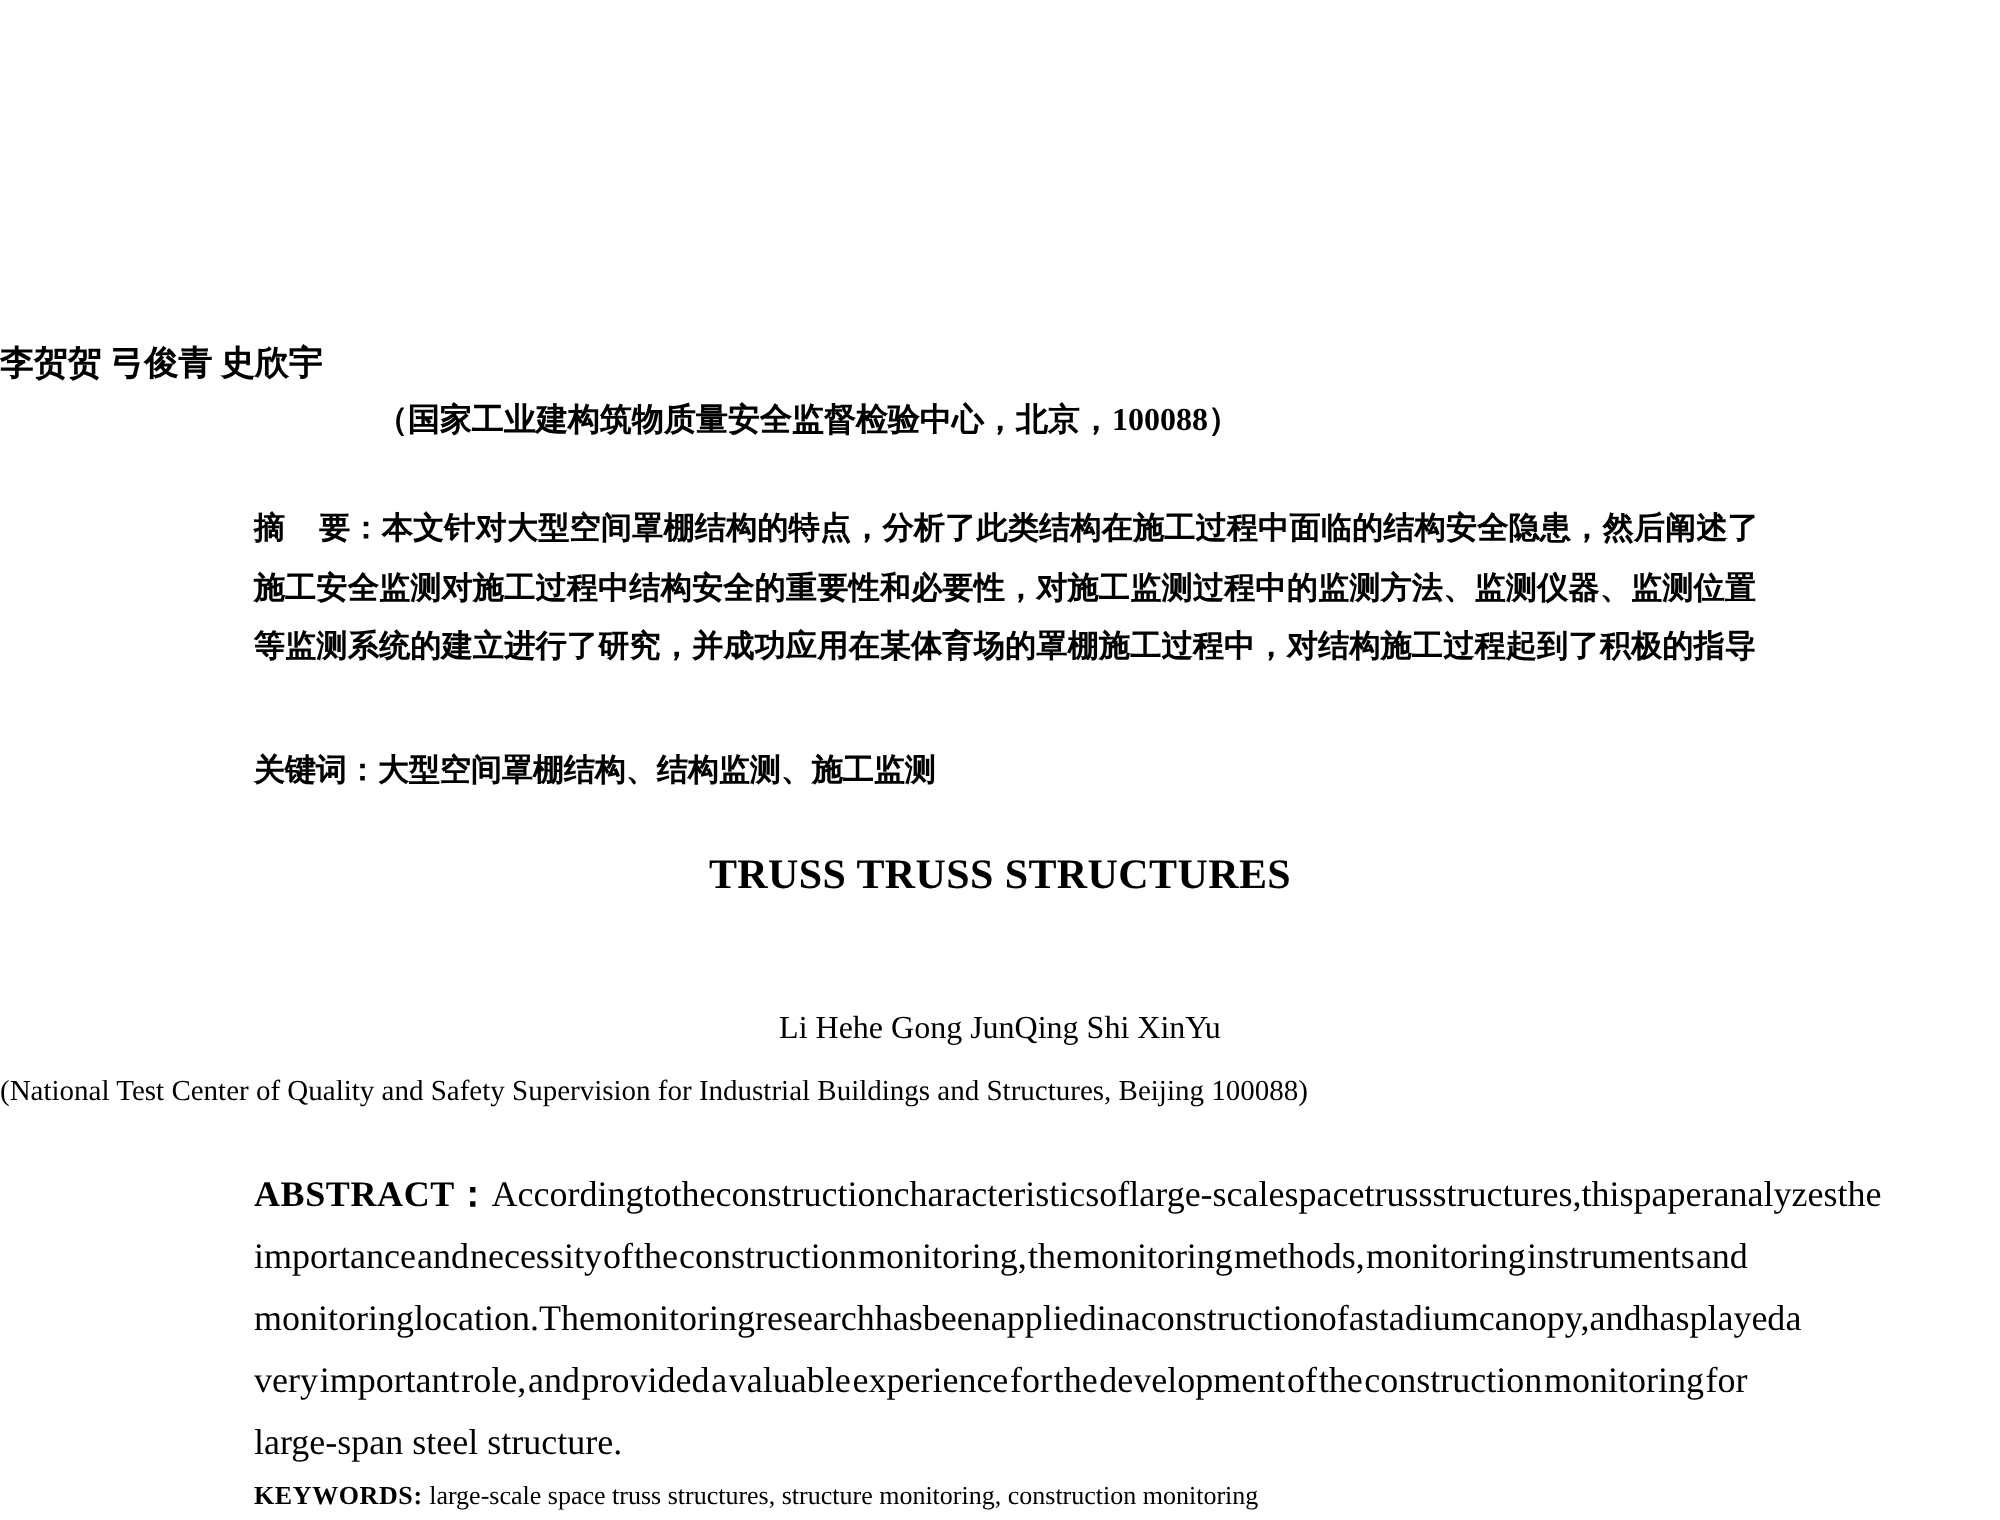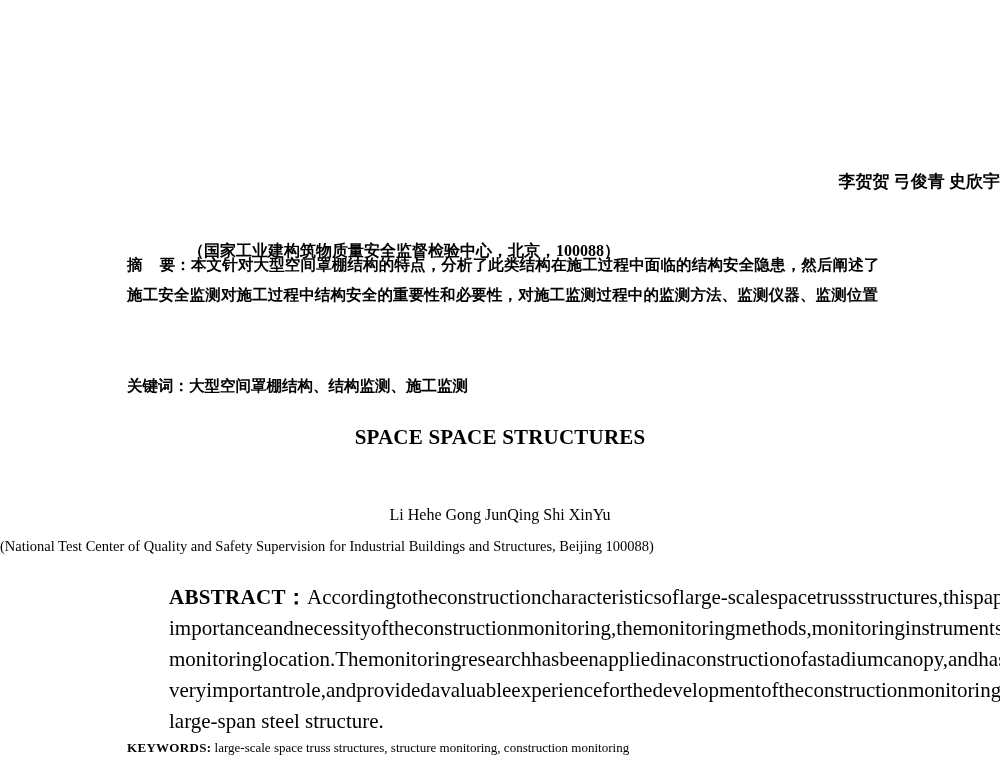--- a/index.html
+++ b/index.html
@@ -31,39 +31,38 @@
     line-height: 44px;
     white-space: nowrap;
   }
 
   
   .cn-authors {
     position: absolute;
     left: 0;
     top: 170px;
     width: 1000px;
-    text-align: right;
+    text-align: left;
     font-family: "Liberation Serif", "DejaVu Serif", serif;
     font-weight: 700;
     font-size: 17px;
     line-height: 24px;
     white-space: nowrap;
   }
   .cn-affil {
     position: absolute;
     left: 0;
     top: 199px;
     width: 808px;
     text-align: center;
     font-family: "Liberation Serif", "DejaVu Serif", serif;
     font-weight: 700;
     font-size: 16px;
     line-height: 23px;
     white-space: nowrap;
-    margin-top: 40px;
   }
 
   
   .cn-abstract {
     position: absolute;
     left: 127px;
     top: 250px;
     width: 747px;
   }
   .cn-line {
@@ -128,26 +127,25 @@
 
   
   .en-abstract {
     position: absolute;
     left: 127px;
     top: 582px;
     width: 747px;
   }
   .en-line {
     font-family: "Liberation Serif", "DejaVu Serif", serif;
-    font-size: 21px;
+    font-size: 18px;
     line-height: 31px;
     display: flex;
     justify-content: space-between;
     white-space: nowrap;
-    margin-left: 42px;
   }
   .en-line.last {
     display: block;
   }
   .en-line .w { display: inline-block; }
   .en-label {
     font-weight: 700;
     letter-spacing: 0.3px;
   }
   .en-keywords {
@@ -166,26 +164,27 @@
 <div class="page">
 
 
   <div class="cn-authors">李贺贺  弓俊青  史欣宇</div>
 
   <div class="cn-affil">（国家工业建构筑物质量安全监督检验中心，北京，100088）</div>
 
   <div class="cn-abstract">
     <div class="cn-line"><span>摘</span><span class="cn-label-gap"></span><span>要：</span><span>本文针对大型空间罩棚结构的特点，分析了此类结构在施工过程中面临的结构安全隐患，然后阐述了</span></div>
     <div class="cn-line">施工安全监测对施工过程中结构安全的重要性和必要性，对施工监测过程中的监测方法、监测仪器、监测位置</div>
+    <div class="cn-line">等监测系统的建立进行了研究，并成功应用在某体育场的罩棚施工过程中，对结构施工过程起到了积极的指导</div>
   </div>
 
   <div class="cn-keywords"><span>关键词：</span><span>大型空间罩棚结构、结构监测、施工监测</span></div>
 
   <div class="en-title">
-    <span class="l2">SPACE SPACE STRUCTURES</span>
+    <span class="l2">TRUSS TRUSS STRUCTURES</span>
   </div>
 
   <div class="en-authors">Li Hehe    Gong JunQing    Shi XinYu</div>
 
   <div class="en-affil">(National Test Center of Quality and Safety Supervision for Industrial Buildings and Structures, Beijing 100088)</div>
 
   <div class="en-abstract">
     <div class="en-line">
         <span class="w en-label">ABSTRACT：</span>
         <span class="w">According</span>

